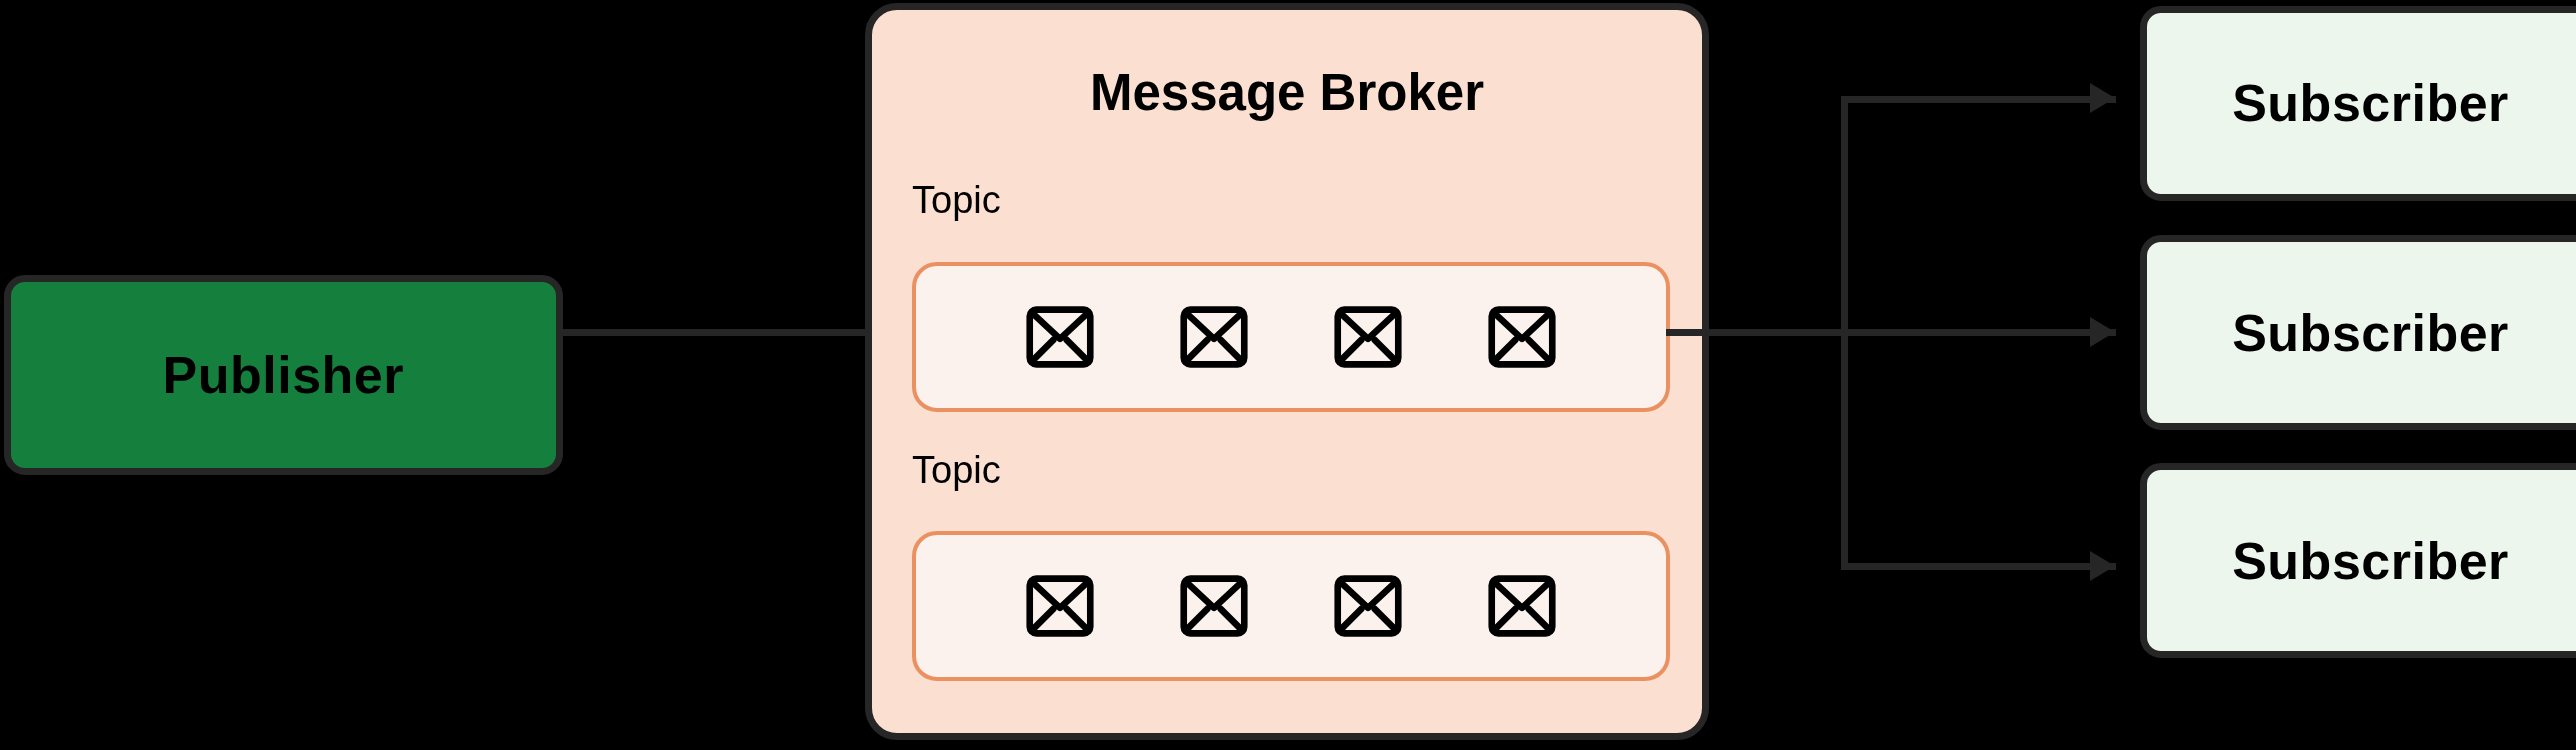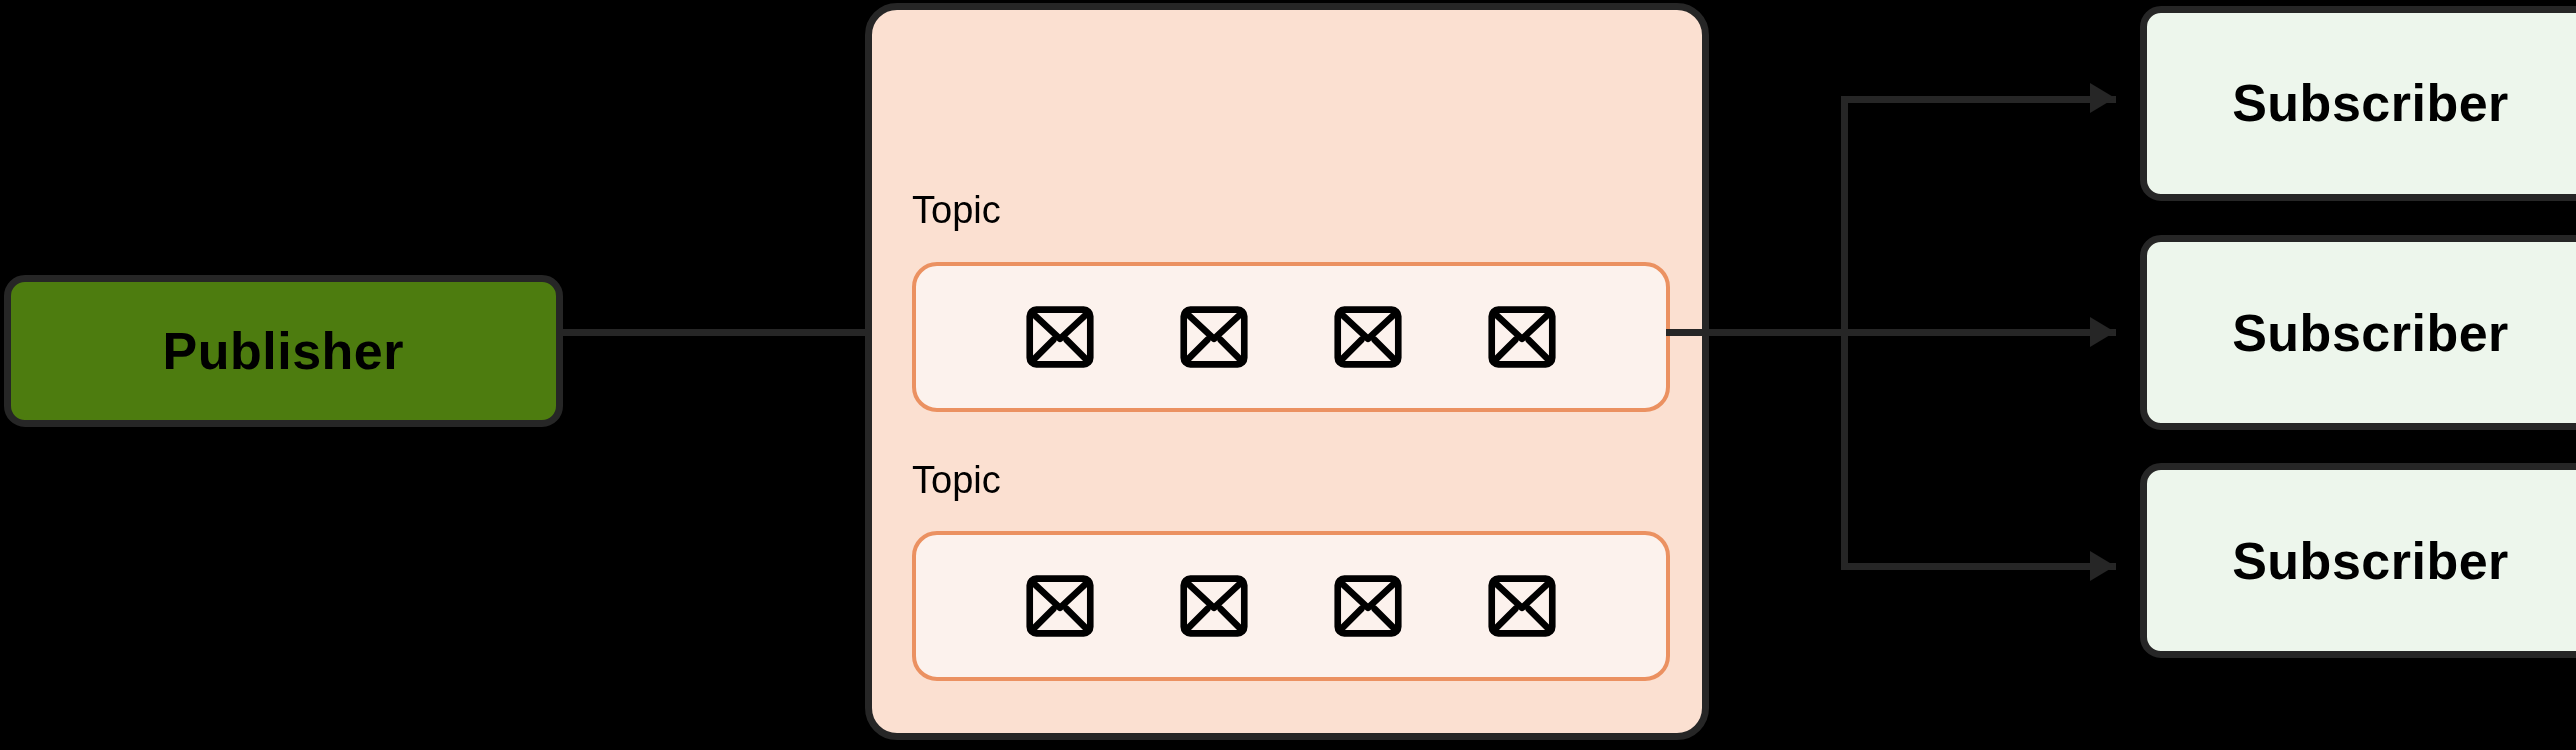--- a/index.html
+++ b/index.html
@@ -29,22 +29,22 @@
     justify-content: center;
     color: #000000;
     font-weight: bold;
     letter-spacing: 0.5px;
   }
 
   .publisher-box {
     left: 3.8px;
     top: 275px;
     width: 559px;
-    height: 152px;
-    background: #4d7c0f;
+    height: 200px;
+    background: #15803d;
     font-size: 52px;
   }
 
   .subscriber-box {
     left: 2112px;
     width: 461px;
     background: #edf6ec;
     font-size: 52px;
     margin-left: 28px;
   }
@@ -74,21 +74,20 @@
     font-weight: bold;
     color: #000000;
   }
 
   .topic-label {
     position: absolute;
     left: 40px;
     font-size: 38px;
     font-weight: normal;
     color: #000000;
-    margin-top: 10px;
   }
   .topic-label.t1 { top: 169px; }
   .topic-label.t2 { top: 439px; }
 
   .topic-tray {
     position: absolute;
     box-sizing: border-box;
     left: 40px;
     width: 758px;
     height: 150px;
@@ -147,20 +146,21 @@
 <div id="canvas">
 
   <div class="node publisher-box">
     <span>Publisher</span>
   </div>
 
   <div class="edge h edge-pub"></div>
   <div class="arrowhead arrow-pub"></div>
 
   <div class="broker-box">
+    <div class="broker-title">Message Broker</div>
 
     <div class="topic-label t1">Topic</div>
     <div class="topic-tray t1">
       <svg class="envelope" viewBox="0 0 74 76">
         <rect x="5" y="9" width="64" height="58" rx="7" ry="7" fill="none" stroke="#000" stroke-width="7"></rect>
         <path d="M7 12 L37 40 L67 12" fill="none" stroke="#000" stroke-width="7" stroke-linecap="round" stroke-linejoin="round"></path>
         <path d="M7 64 L30 41" fill="none" stroke="#000" stroke-width="7" stroke-linecap="round"></path>
         <path d="M67 64 L44 41" fill="none" stroke="#000" stroke-width="7" stroke-linecap="round"></path>
       </svg>
       <svg class="envelope" viewBox="0 0 74 76">

